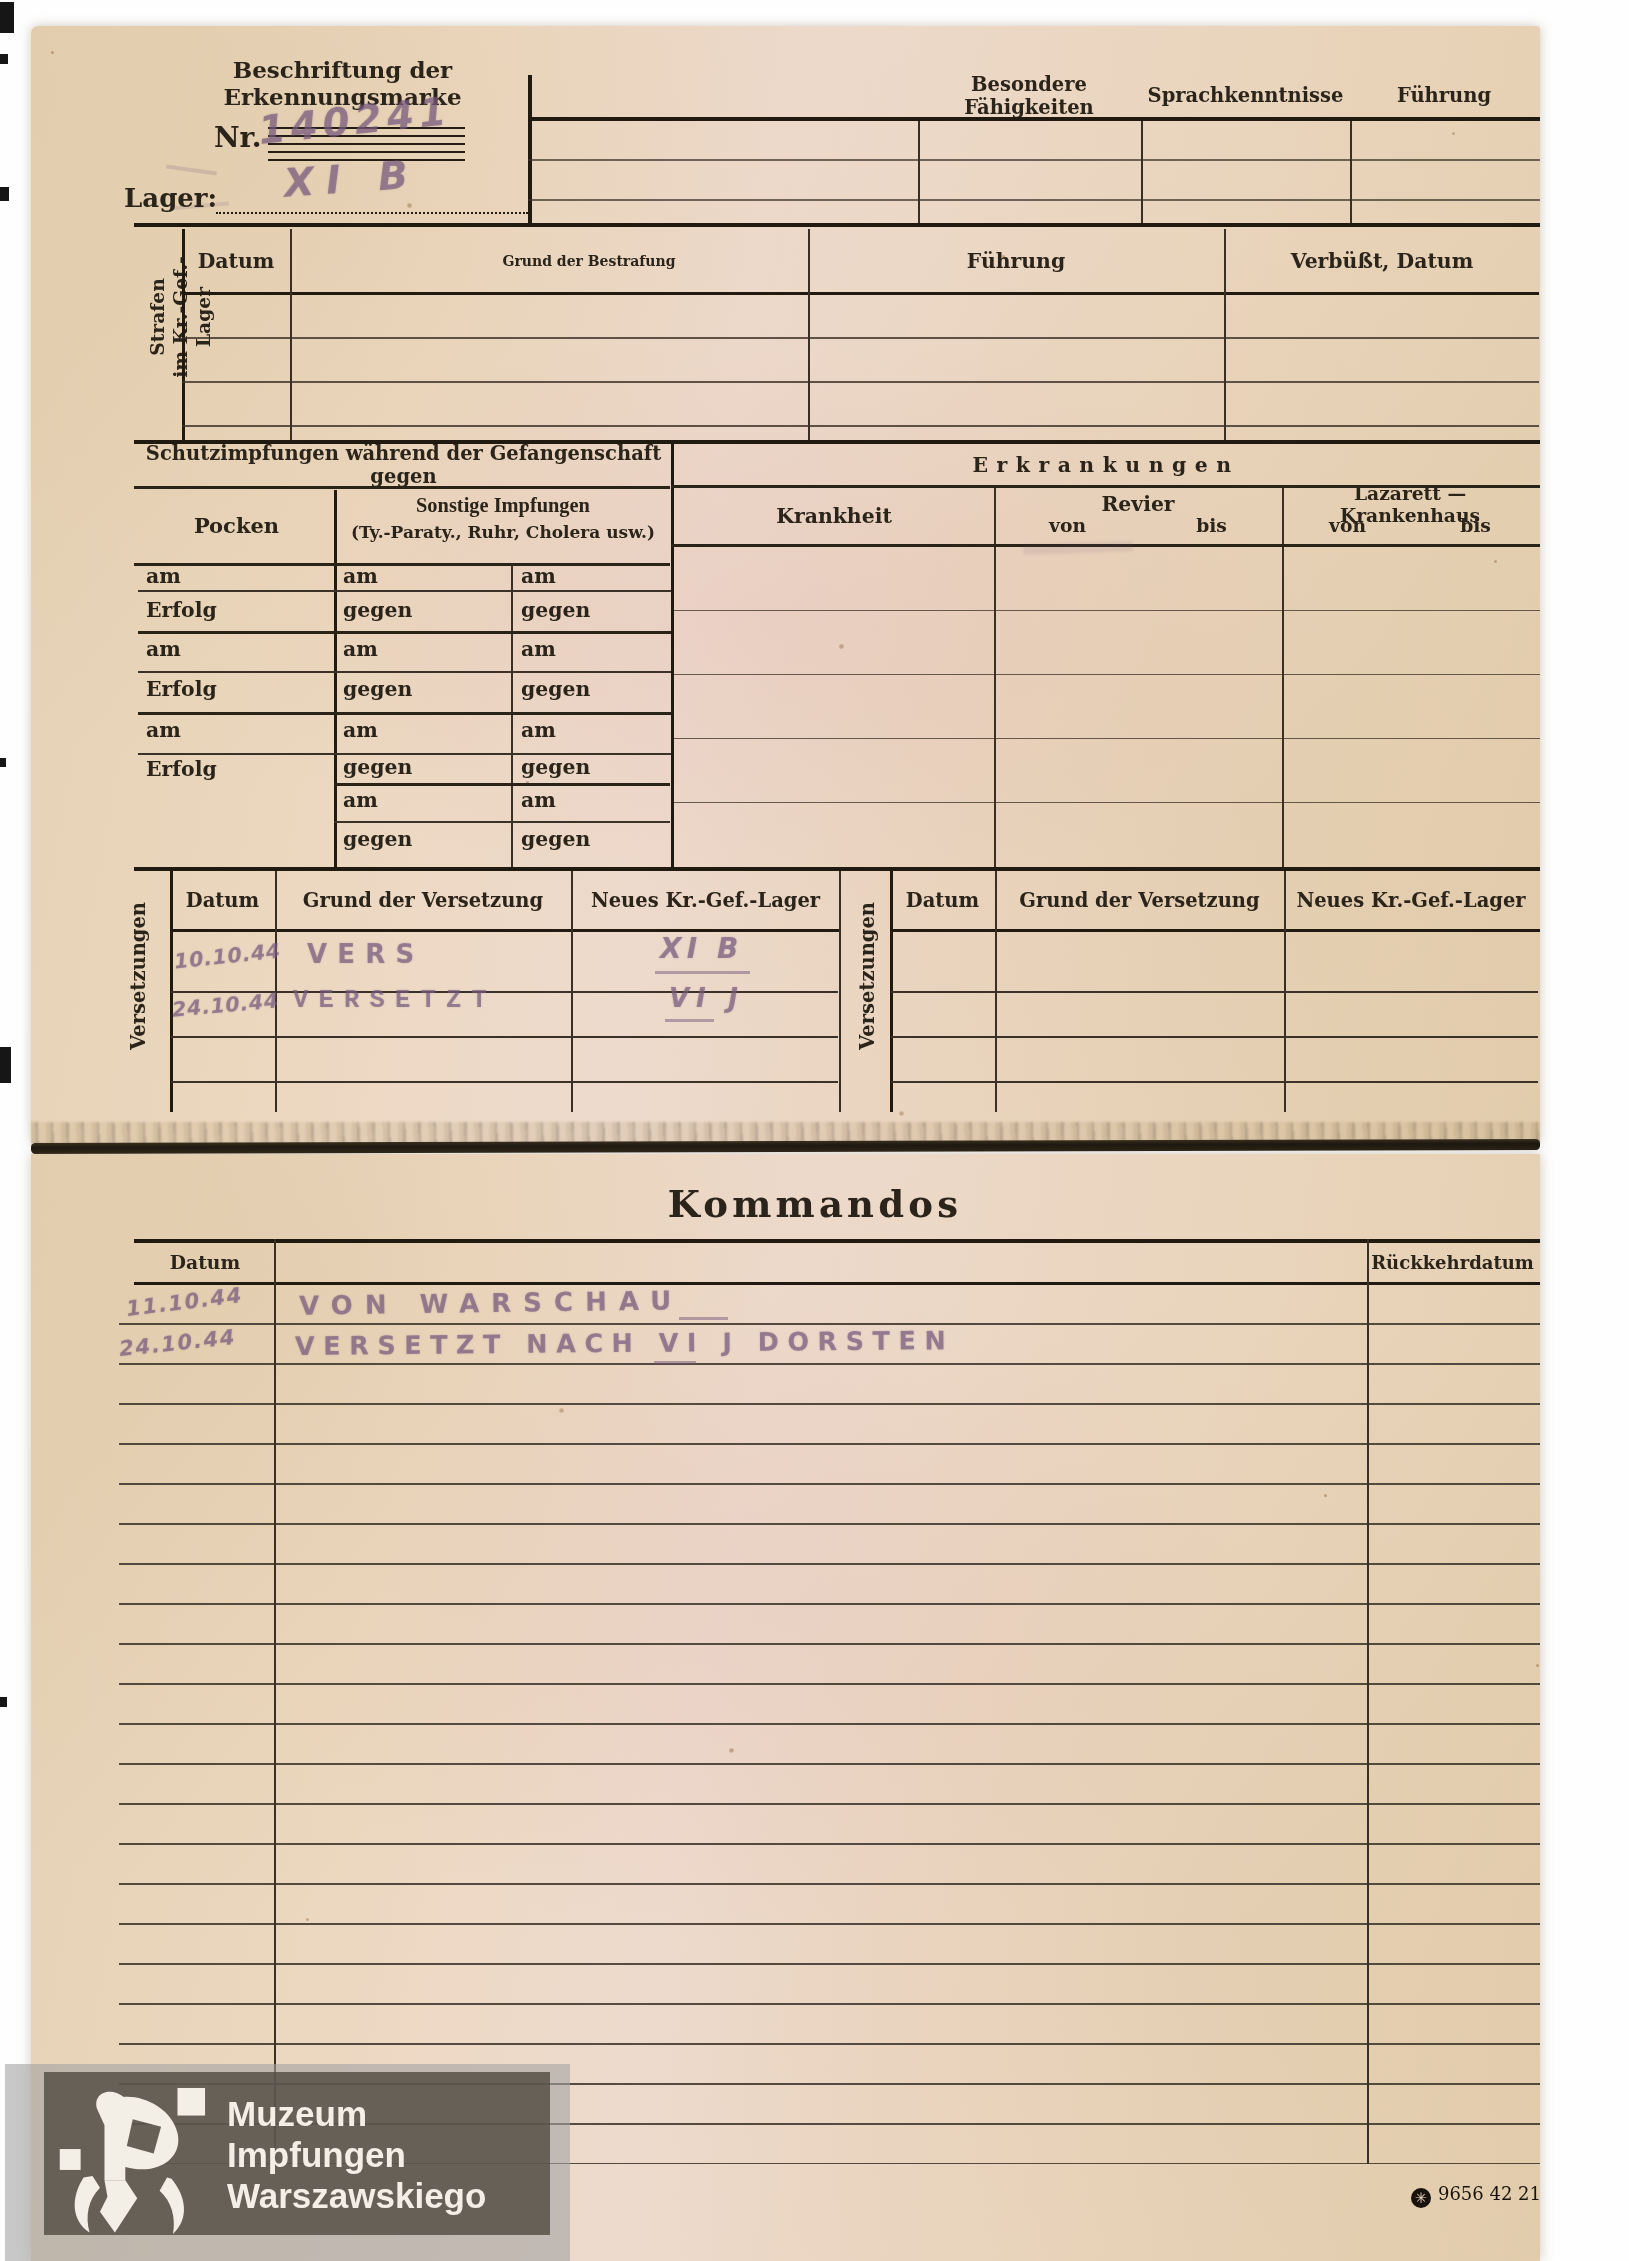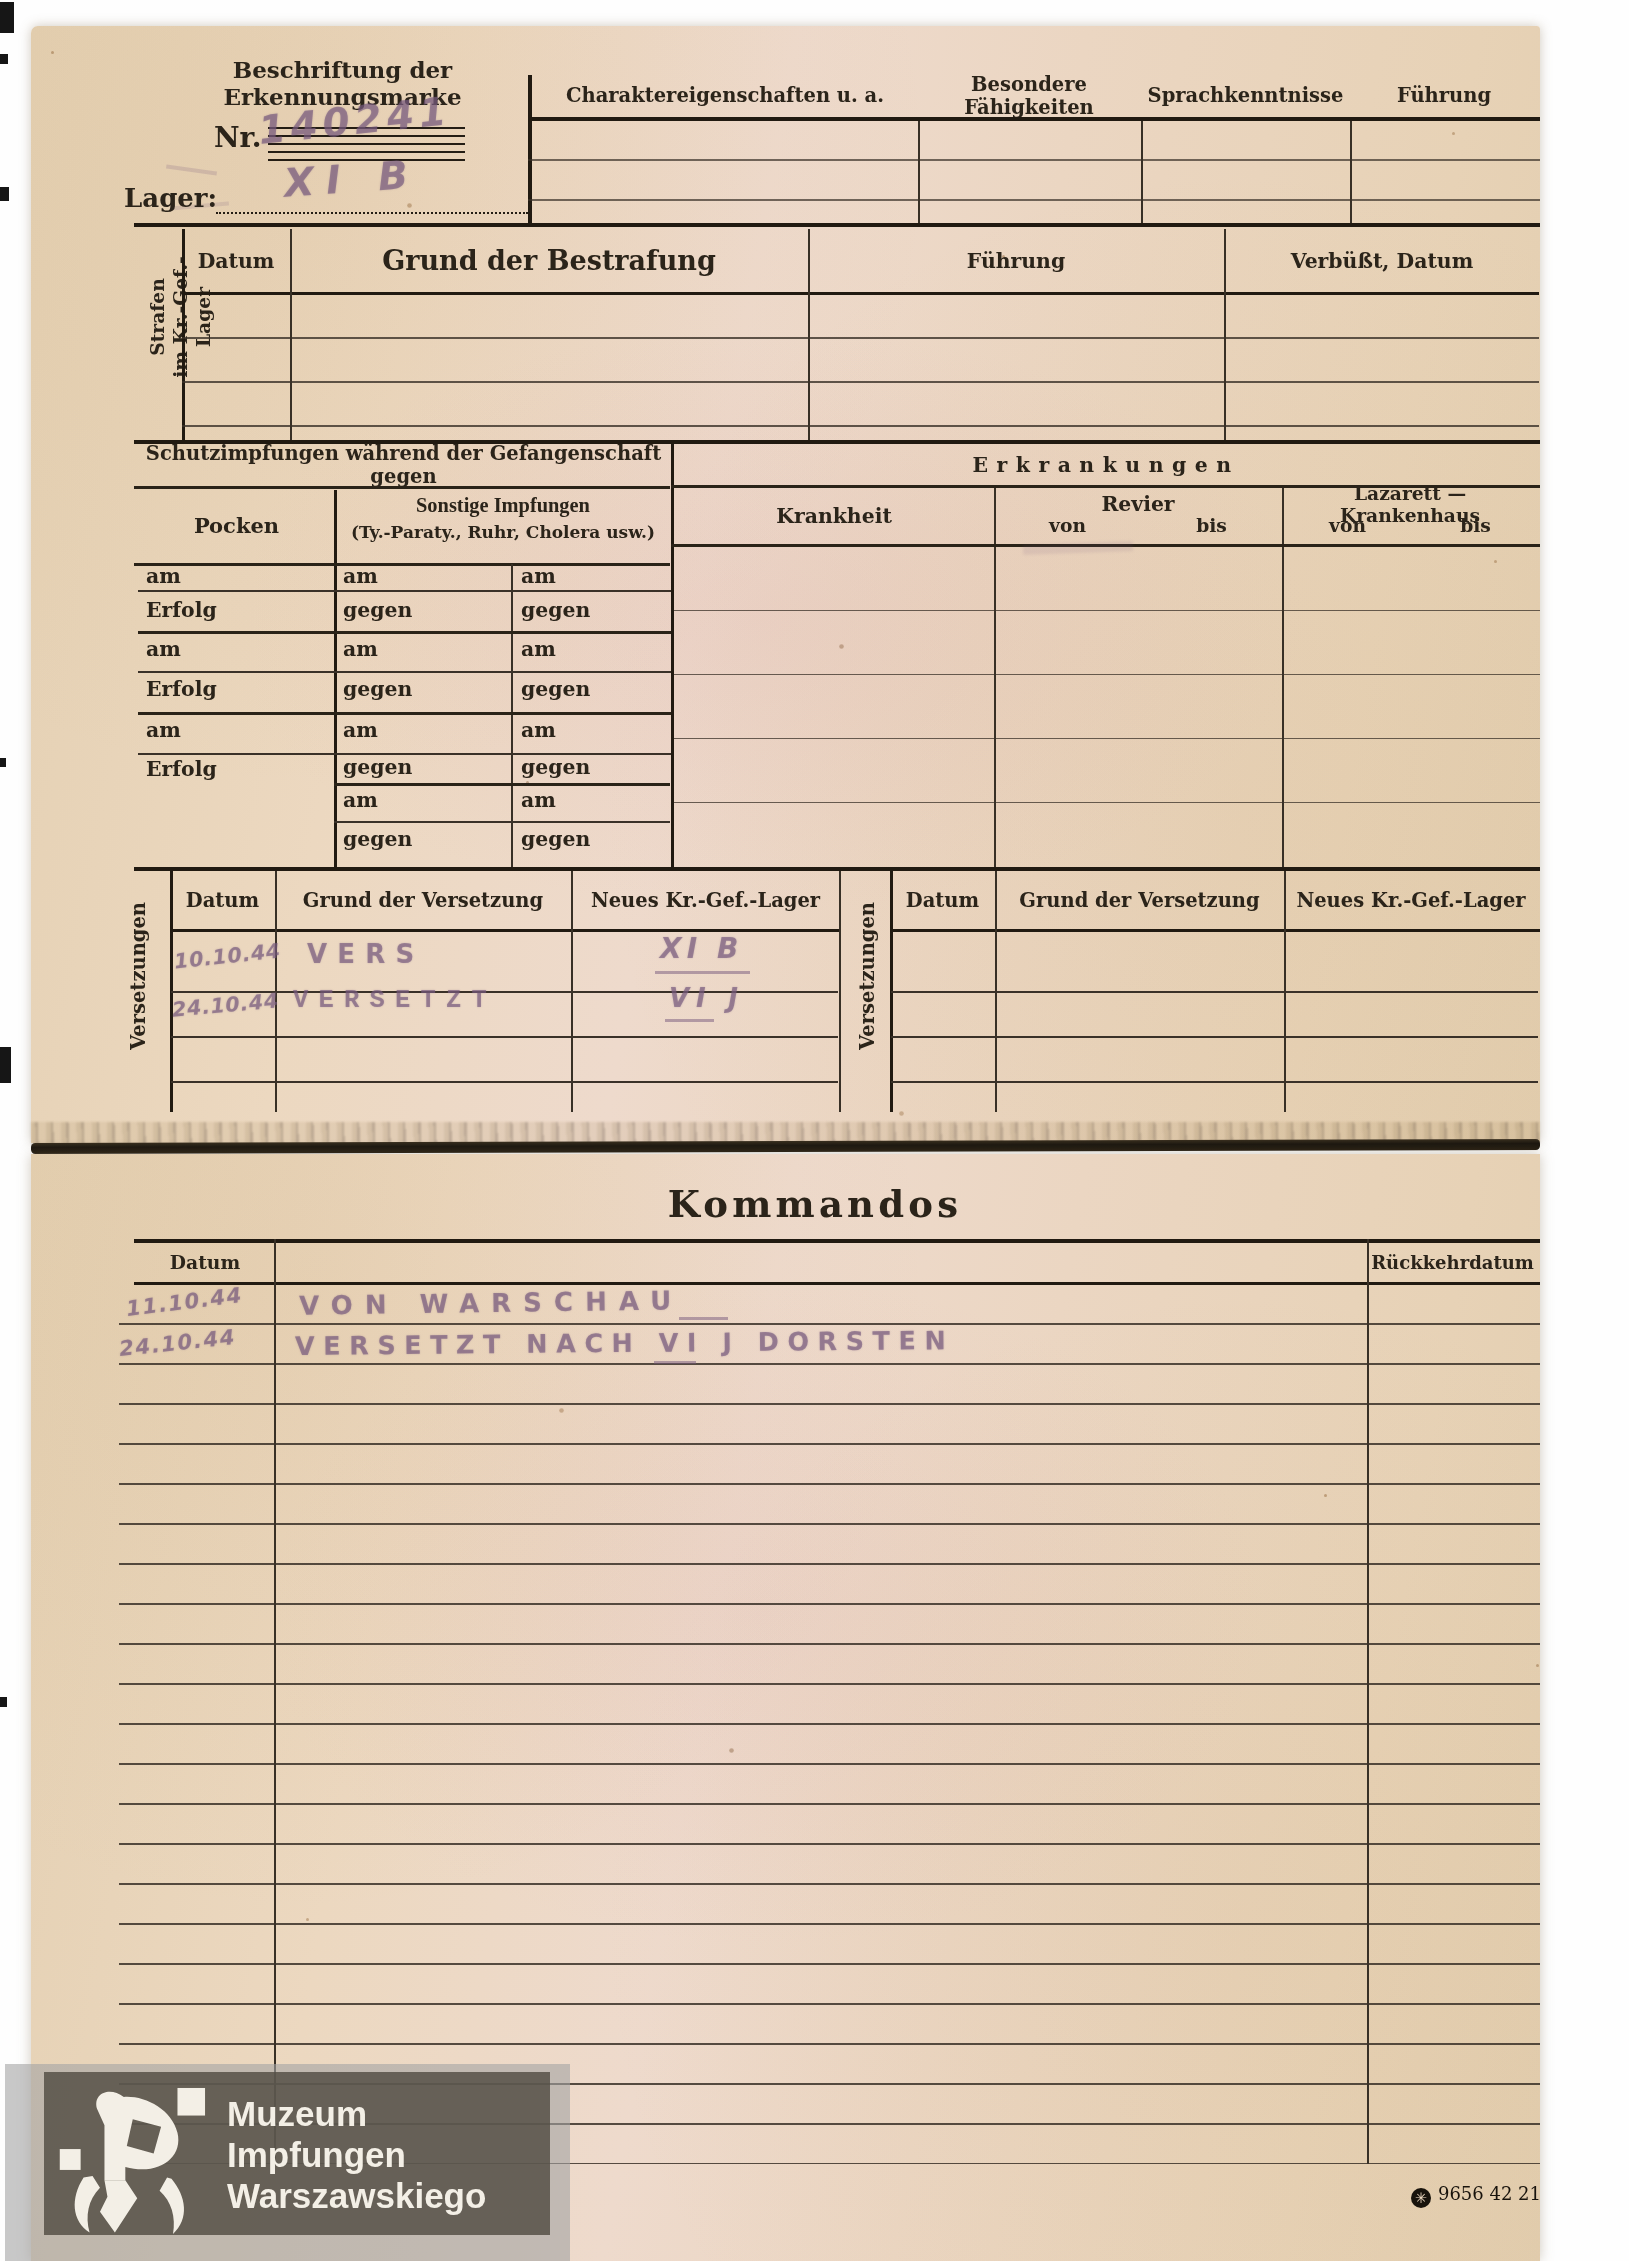--- a/index.html
+++ b/index.html
@@ -58,38 +58,37 @@
   <div class="abs" style="left:268px;top:127px;width:197px;height:36px;
               background:repeating-linear-gradient(to bottom,#241d14 0 2.1px, transparent 2.1px 8px);"></div>
   <div class="abs hw" style="left:258px;top:98px;font-size:39px;letter-spacing:5.1px;transform:rotate(-6deg);font-style:italic;">140241</div>
   <div class="abs hwline" style="left:166px;top:168px;width:51px;height:4.2px;transform:rotate(8deg);opacity:.4;"></div>
   <div class="abs hwline" style="left:170px;top:204px;width:59px;height:4.2px;transform:rotate(-5deg);opacity:.32;"></div>
   <div class="abs hw" style="left:284px;top:156px;font-size:39px;letter-spacing:12px;font-style:italic;transform:rotate(-4deg);">XI B</div>
   <div class="abs ink" style="left:124px;top:183px;font-size:26px;">Lager:</div>
   <div class="abs dotline" style="left:216px;top:183px;width:312px;height:29px;"></div>
 
   <div class="vline thick" style="left:528px;top:75px;height:150px;width:4.2px;"></div>
-  <div class="abs ink ctr" style="left:532px;top:76px;width:386px;height:39px;font-size:19.5px;">Charaktereigenschaften u. a.</div>
   <div class="abs ink ctr" style="left:918px;top:76px;width:222px;height:39px;font-size:19.5px;">Besondere Fähigkeiten</div>
   <div class="abs ink ctr" style="left:1141px;top:76px;width:209px;height:39px;font-size:19.5px;">Sprachkenntnisse</div>
   <div class="abs ink ctr" style="left:1350px;top:76px;width:188px;height:39px;font-size:19.5px;">Führung</div>
   <div class="hline thick" style="left:528px;top:117px;width:1012px;"></div>
   <div class="vline" style="left:918px;top:121px;height:104px;"></div>
   <div class="vline" style="left:1141px;top:121px;height:104px;"></div>
   <div class="vline" style="left:1350px;top:121px;height:104px;"></div>
   <div class="abs ruled-t" style="left:528px;top:121px;width:1012px;height:103px;"></div>
 
   <div class="hline thick" style="left:134px;top:223px;width:1406px;"></div>
   <div class="abs side-label" style="left:81px;top:293px;width:178px;height:48px;font-size:18.7px;transform:rotate(-90deg);">
     <div>Strafen</div>
     <div>im Kr.-Gef.-Lager</div>
   </div>
   <div class="vline thick" style="left:182px;top:229px;height:212px;"></div>
   <div class="abs ink ctr" style="left:182px;top:231px;width:108px;height:59px;font-size:20.4px;">Datum</div>
-  <div class="abs ink ctr" style="left:290px;top:231px;width:518px;height:59px;font-size:27px;">Grund der Bestrafung</div>
+  <div class="abs ink ctr" style="left:290px;top:231px;width:518px;height:59px;font-size:14px;padding-left:40px;">Grund der Bestrafung</div>
   <div class="abs ink ctr" style="left:808px;top:231px;width:416px;height:59px;font-size:20.4px;">Führung</div>
   <div class="abs ink ctr" style="left:1224px;top:231px;width:316px;height:59px;font-size:20.4px;">Verbüßt, Datum</div>
   <div class="hline thick" style="left:182px;top:292px;width:1357px;height:3.4px;"></div>
   <div class="vline" style="left:290px;top:229px;height:212px;width:2.1px;"></div>
   <div class="vline" style="left:808px;top:229px;height:212px;width:2.1px;"></div>
   <div class="vline" style="left:1224px;top:229px;height:212px;width:2.1px;"></div>
   <div class="abs ruled-s" style="left:182px;top:295px;width:1357px;height:144px;"></div>
 
   <div class="hline thick" style="left:134px;top:440px;width:1406px;"></div>
   <div class="abs ink ctr" style="left:136px;top:444px;width:535px;height:42px;font-size:19.5px;">Schutzimpfungen während der Gefangenschaft gegen</div>

